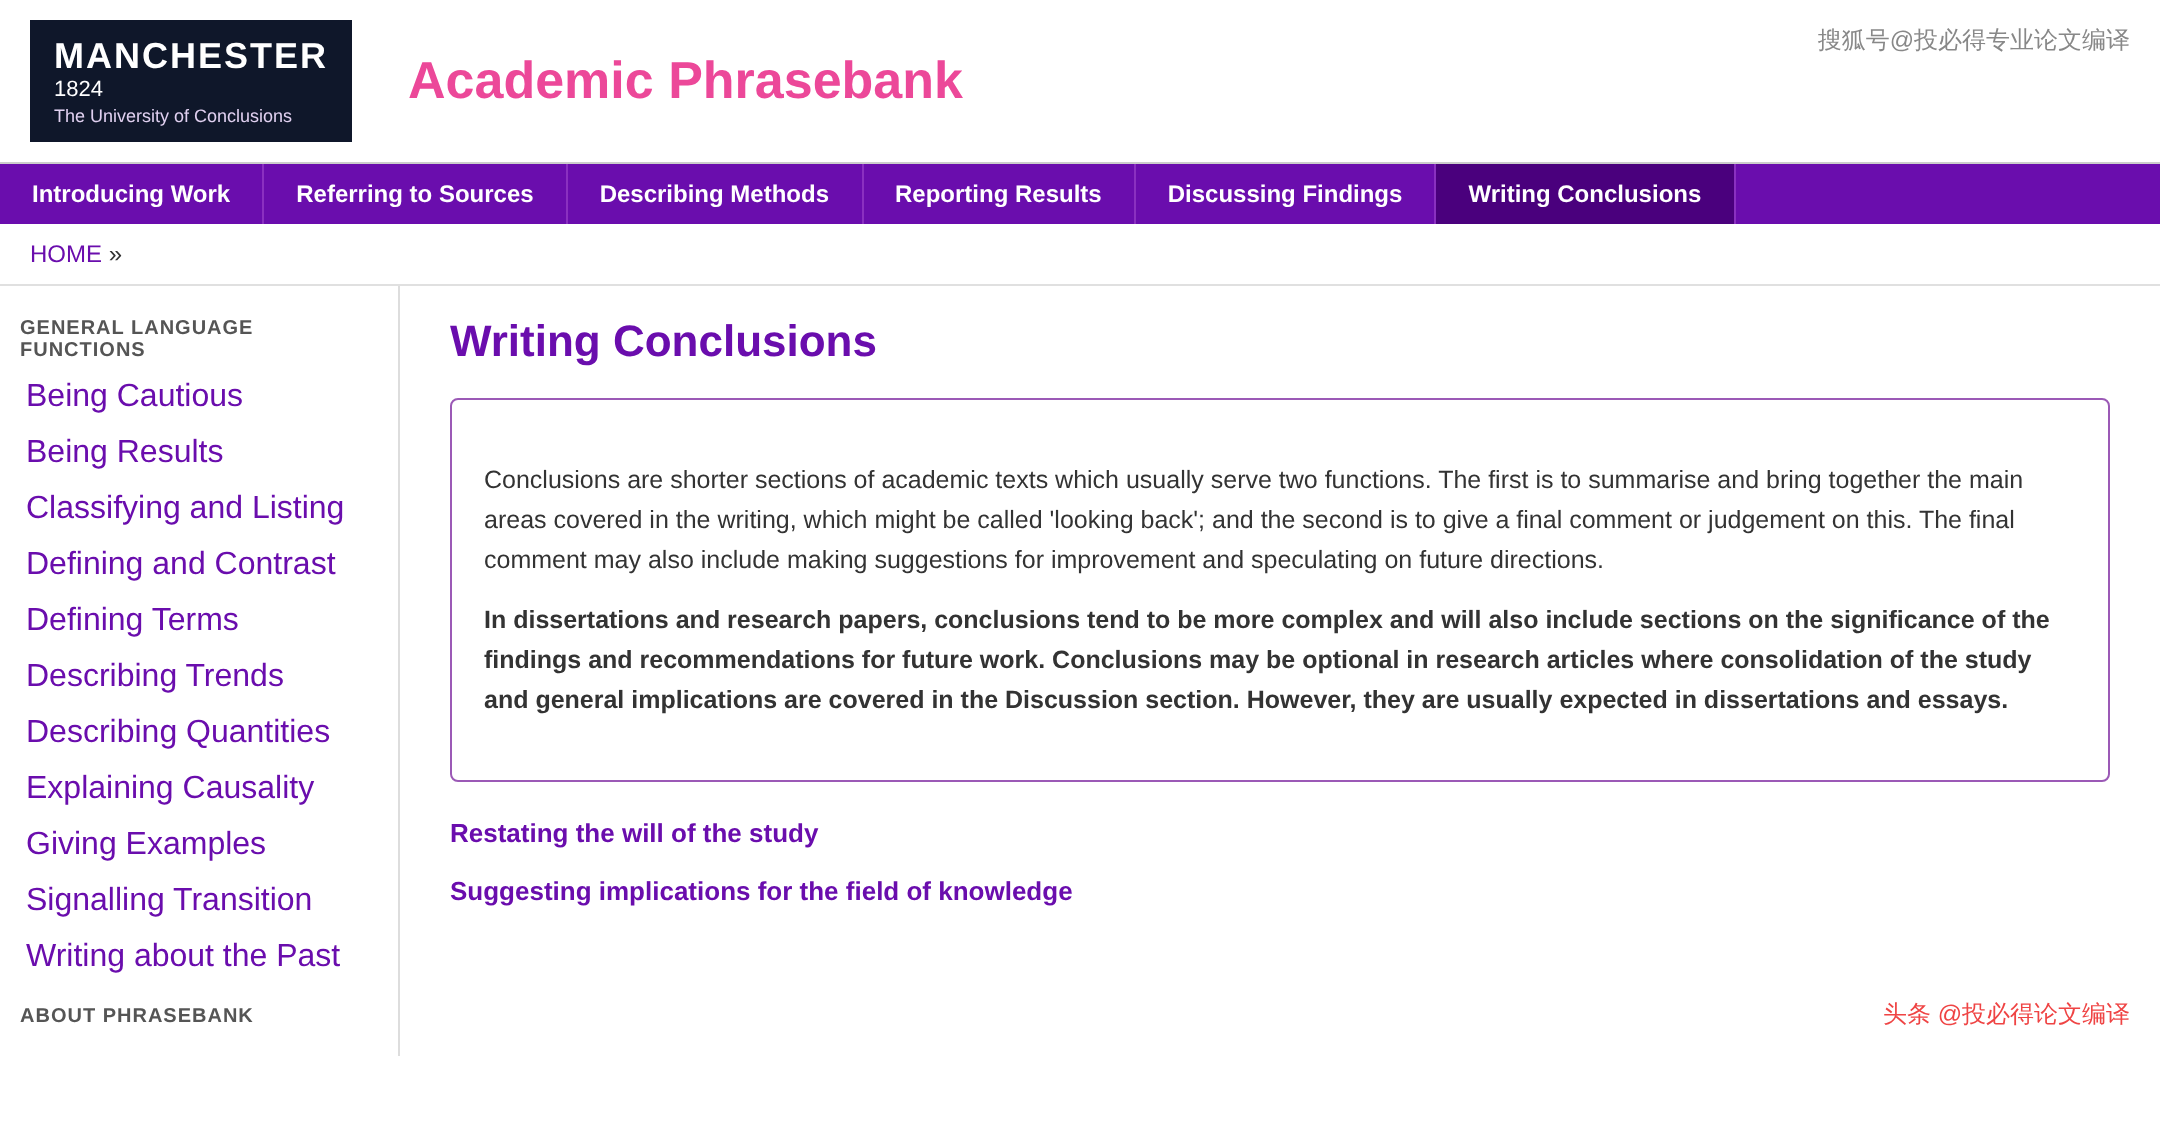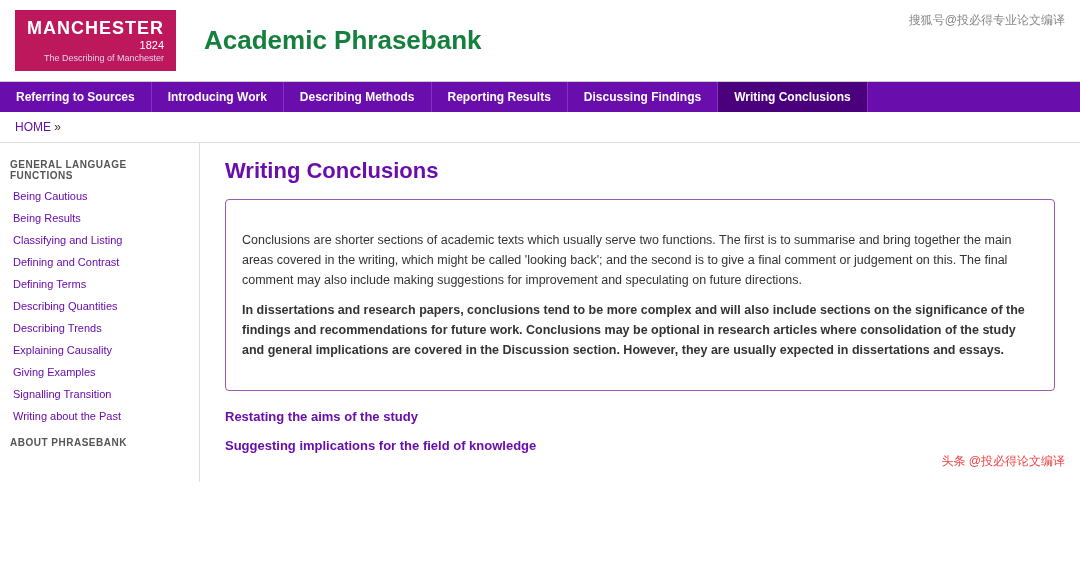--- a/index.html
+++ b/index.html
@@ -1,41 +1,41 @@
 <!DOCTYPE html>
 <html><head>
   <meta charset="utf-8">
   <style>
     * { margin: 0; padding: 0; box-sizing: border-box; }
     body { font-family: Arial, sans-serif; font-size: 13px; background: #fff; width: 1080px; min-height: 565px; overflow-x: hidden; }
 
     
     #header { display: flex; align-items: center; padding: 10px 15px; border-bottom: 1px solid #ccc; }
-    #logo-box { background: #be185d; padding: 8px 12px; color: #fff; margin-right: 18px; min-width: 110px; text-align: right; }
+    #logo-box { background: #0f172a; padding: 8px 12px; color: #fff; margin-right: 18px; min-width: 110px; text-align: left; }
     #logo-box .manchester { font-size: 18px; font-weight: bold; letter-spacing: 1px; text-transform: uppercase; }
     #logo-box .year { font-size: 11px; display: block; }
     #logo-box .university { font-size: 9px; color: #e0d0f0; margin-top: 2px; }
-    #site-title { font-size: 26px; color: #15803d; font-weight: bold; margin-left: 10px; }
+    #site-title { font-size: 26px; color: #ec4899; font-weight: bold; margin-left: 10px; }
 
     
     #nav { display: flex; background: #6a0dad; }
     .nav-item { color: #fff; padding: 8px 16px; font-size: 12px; font-weight: bold; cursor: pointer; border-right: 1px solid #8a30c0; white-space: nowrap; }
     .nav-item.active { background: #4a007d; }
 
     
     #breadcrumb { padding: 8px 15px; font-size: 12px; color: #333; border-bottom: 1px solid #e0e0e0; }
     #breadcrumb a { color: #6a0dad; text-decoration: none; }
 
     
     #layout { display: flex; }
 
     
     #sidebar { width: 200px; min-width: 200px; padding: 10px 0; border-right: 1px solid #ddd; }
     .sidebar-section-title { font-size: 10px; font-weight: bold; color: #555; padding: 6px 10px 4px 10px; text-transform: uppercase; letter-spacing: 0.5px; }
-    .sidebar-item { display: block; padding: 5px 10px; font-size: 11px; color: #6a0dad; text-decoration: none; cursor: pointer; border-left: 3px solid transparent; }
+    .sidebar-item { display: block; padding: 5px 10px; font-size: 16px; color: #6a0dad; text-decoration: none; cursor: pointer; border-left: 3px solid transparent; }
     .sidebar-about { font-size: 10px; font-weight: bold; color: #555; padding: 10px 10px 4px 10px; text-transform: uppercase; letter-spacing: 0.5px; }
 
     
     #main { flex: 1; padding: 15px 25px; }
     #page-heading { font-size: 22px; color: #6a0dad; font-weight: bold; margin-bottom: 15px; }
 
     
     .info-box { border: 1px solid #9b59b6; border-radius: 4px; padding: 30px 16px; margin-bottom: 18px; background: #fff; color: #333; font-size: 12.5px; line-height: 1.6; }
     .info-box p + p { margin-top: 10px; font-weight: bold; }
 
@@ -49,65 +49,65 @@
 </head>
 <body>
 
 <div style="position:relative;">
   <span class="watermark-top">搜狐号@投必得专业论文编译</span>
 
   <div id="header">
     <div id="logo-box">
       <div class="manchester">Manchester</div>
       <span class="year">1824</span>
-      <div class="university">The Describing of Manchester</div>
+      <div class="university">The University of Conclusions</div>
     </div>
     <div id="site-title">Academic Phrasebank</div>
   </div>
 
   <div id="nav">
+    <div class="nav-item">Introducing Work</div>
     <div class="nav-item">Referring to Sources</div>
-    <div class="nav-item">Introducing Work</div>
     <div class="nav-item">Describing Methods</div>
     <div class="nav-item">Reporting Results</div>
     <div class="nav-item">Discussing Findings</div>
     <div class="nav-item active">Writing Conclusions</div>
   </div>
 
   <div id="breadcrumb">
     <a>HOME</a>
     <span>»</span>
   </div>
 
   <div id="layout">
 
     <div id="sidebar">
       <div class="sidebar-section-title">GENERAL LANGUAGE<br>FUNCTIONS</div>
       <a class="sidebar-item">Being Cautious</a>
       <a class="sidebar-item">Being Results</a>
       <a class="sidebar-item">Classifying and Listing</a>
       <a class="sidebar-item">Defining and Contrast</a>
       <a class="sidebar-item">Defining Terms</a>
+      <a class="sidebar-item">Describing Trends</a>
       <a class="sidebar-item">Describing Quantities</a>
-      <a class="sidebar-item">Describing Trends</a>
       <a class="sidebar-item">Explaining Causality</a>
       <a class="sidebar-item">Giving Examples</a>
       <a class="sidebar-item">Signalling Transition</a>
       <a class="sidebar-item">Writing about the Past</a>
       <div class="sidebar-about">ABOUT PHRASEBANK</div>
     </div>
 
     <div id="main">
       <h1 id="page-heading">Writing Conclusions</h1>
 
       <div class="info-box">
         <p>Conclusions are shorter sections of academic texts which usually serve two functions. The first is to summarise and bring together the main areas covered in the writing, which might be called 'looking back'; and the second is to give a final comment or judgement on this. The final comment may also include making suggestions for improvement and speculating on future directions.</p>
         <p>In dissertations and research papers, conclusions tend to be more complex and will also include sections on the significance of the findings and recommendations for future work. Conclusions may be optional in research articles where consolidation of the study and general implications are covered in the Discussion section. However, they are usually expected in dissertations and essays.</p>
       </div>
 
-      <a class="section-link">Restating the aims of the study</a>
+      <a class="section-link">Restating the will of the study</a>
       <a class="section-link">Suggesting implications for the field of knowledge</a>
     </div>
 
   </div>
 
   <span class="watermark-bottom">头条 @投必得论文编译</span>
 </div>
 
 </body></html>

